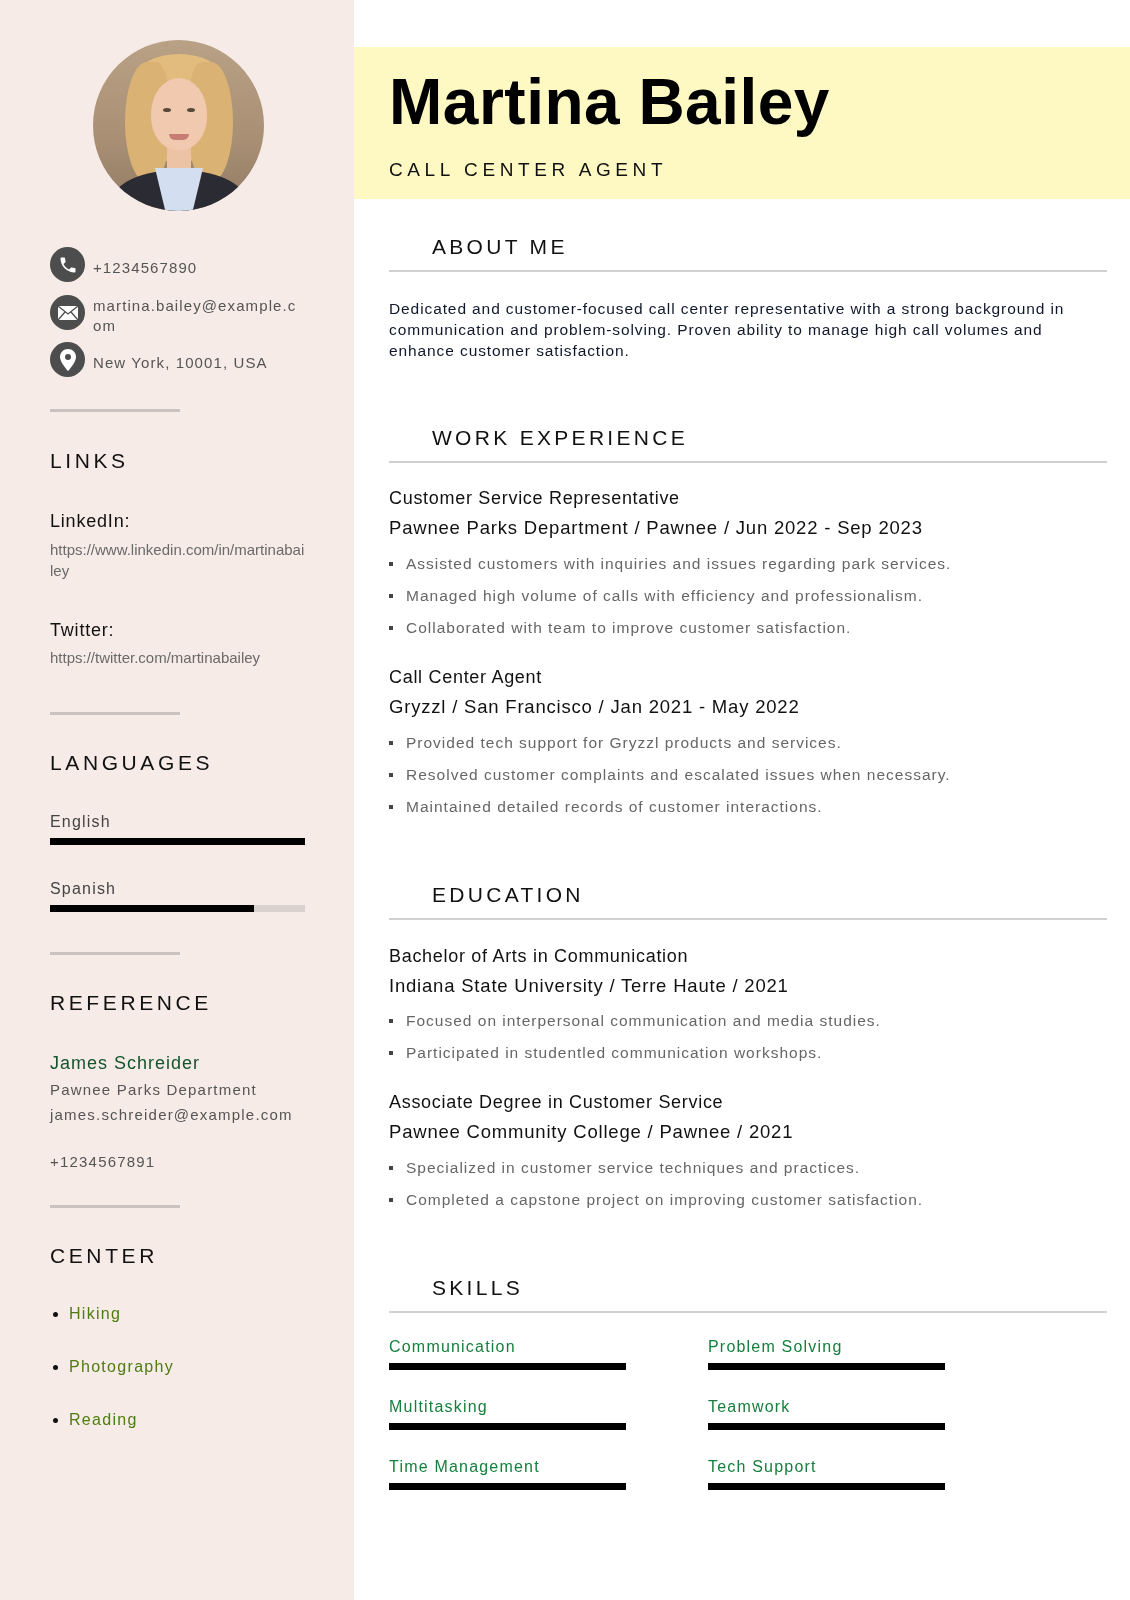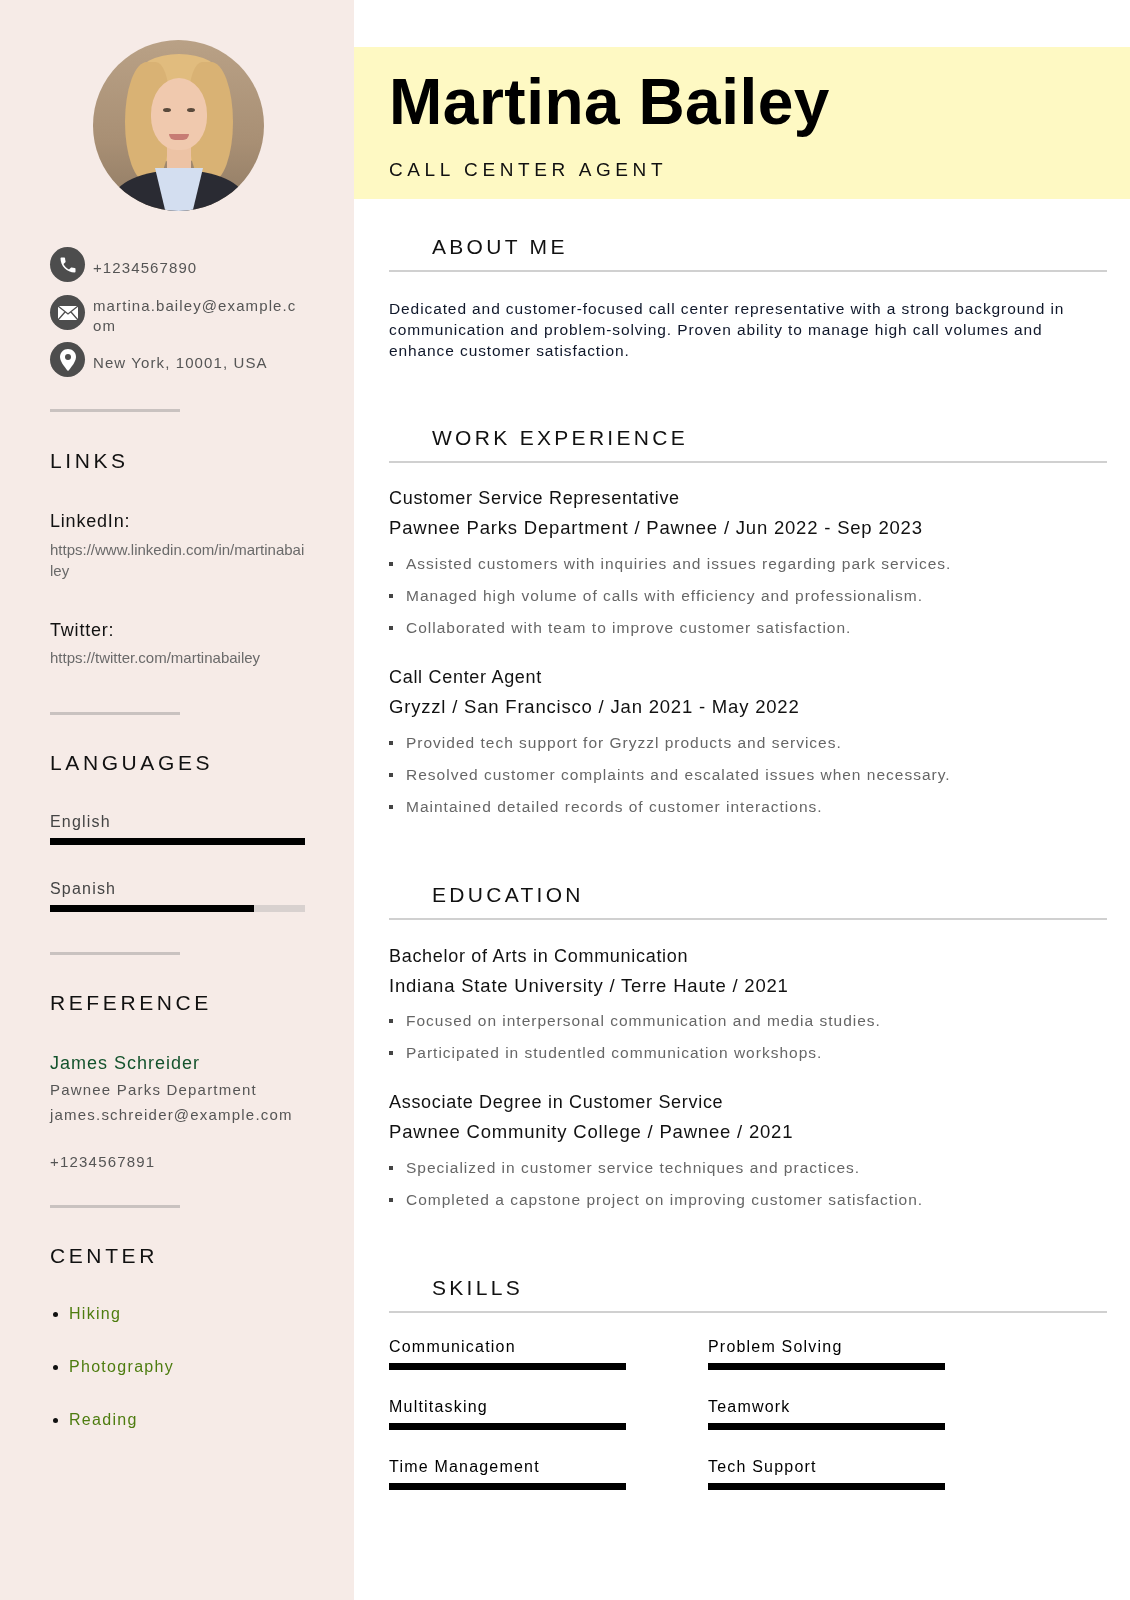--- a/index.html
+++ b/index.html
@@ -54,21 +54,21 @@
   .sec-head { position: absolute; left: 35px; font-size: 21px; letter-spacing: 3.3px; color: #111; margin-left: 43px; }
   .sec-rule { position: absolute; left: 35px; width: 718px; height: 2px; background: #d0d0d0; }
 
   .about { position: absolute; left: 35px; top: 298px; width: 680px; font-size: 15.5px; letter-spacing: 0.9px; line-height: 21px; color: #0f172a; }
 
   .entry-title { position: absolute; left: 35px; font-size: 18px; letter-spacing: 0.7px; color: #111; }
   .entry-sub { position: absolute; left: 35px; font-size: 18.5px; letter-spacing: 0.8px; color: #111; }
   .bullet { position: absolute; left: 35px; font-size: 15.5px; letter-spacing: 1px; color: #666; display: flex; align-items: center; white-space: nowrap; }
   .bullet .sq { width: 4px; height: 4px; background: #444; margin-right: 13px; flex: none; }
 
-  .skill-label { position: absolute; font-size: 16px; letter-spacing: 1.2px; color: #000000; }
+  .skill-label { position: absolute; font-size: 16px; letter-spacing: 1.2px; color: #15803d; }
   .skill-bar { position: absolute; width: 237px; height: 7px; background: #d8d8d8; }
   .skill-bar .fill { height: 7px; background: #000; }
 </style>
 </head>
 <body>
 
 <aside class="sidebar">
   <div class="photo">
     <div class="hair-top"></div>
     <div class="hair-l"></div>

